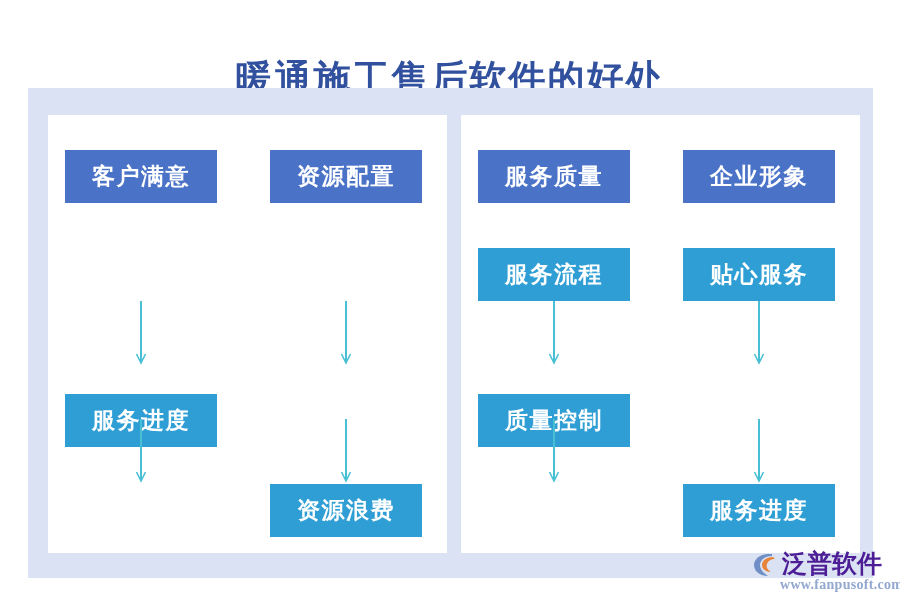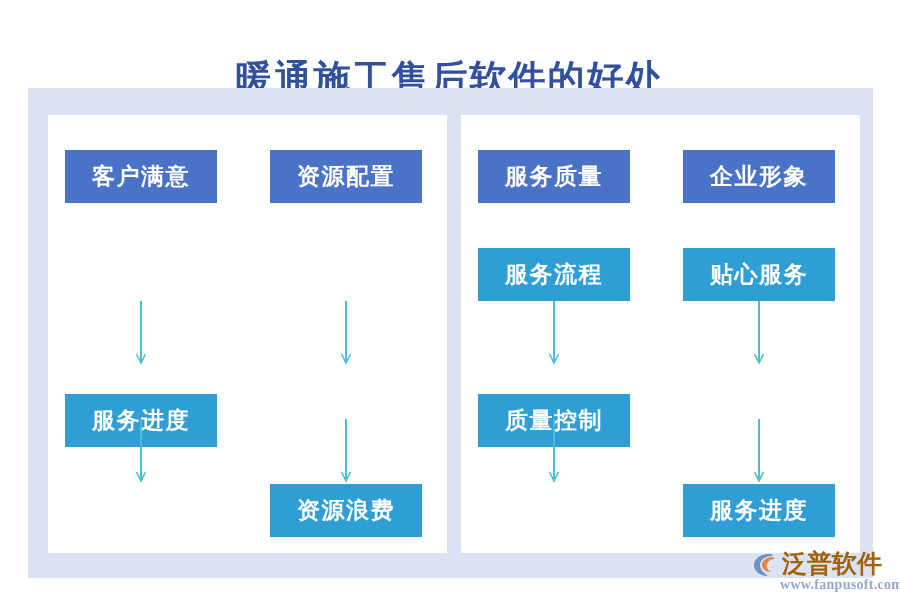--- a/index.html
+++ b/index.html
@@ -110,21 +110,21 @@
     width: 28px;
     height: 26px;
   }
   #logo-wordmark {
     position: absolute;
     left: 30px;
     top: 0px;
     font-family: "Liberation Serif", "DejaVu Serif", serif;
     font-size: 25px;
     font-weight: bold;
-    color: #a16207;
+    color: #4c1d95;
     letter-spacing: 0px;
     line-height: 28px;
     white-space: nowrap;
   }
   #logo-url {
     position: absolute;
     left: 28px;
     top: 27px;
     font-family: "Liberation Serif", "DejaVu Serif", serif;
     font-size: 14px;

